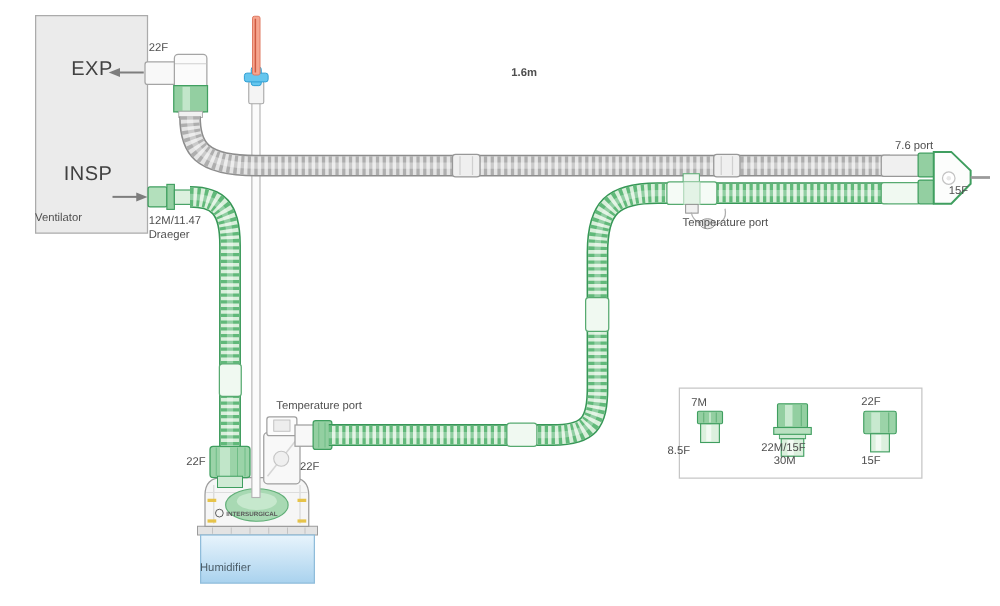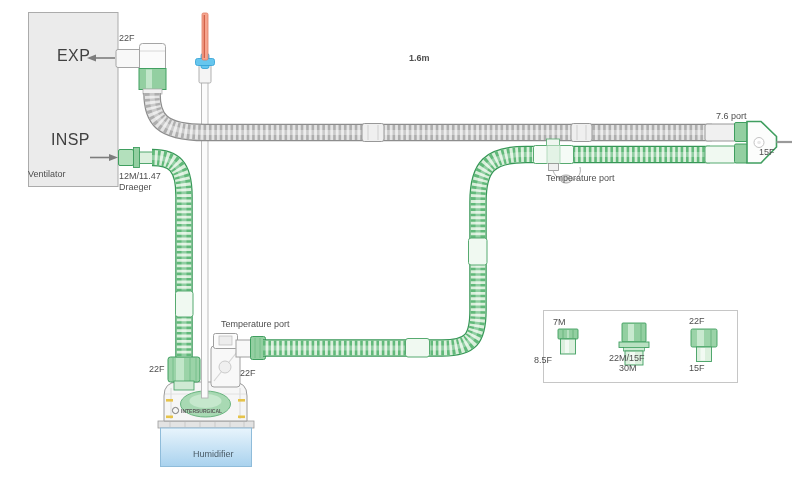--- a/index.html
+++ b/index.html
@@ -2,21 +2,21 @@
 <html><head>
 <meta charset="utf-8">
 <style>
   html,body{margin:0;padding:0;background:#fff;}
   .stage{position:relative;width:800px;height:485px;background:#ffffff;
          font-family:"Liberation Sans",sans-serif;overflow:hidden;}
   .stage svg{position:absolute;left:0;top:0;}
   .lbl{position:absolute;font-size:9px;line-height:11px;color:#4e4e4e;white-space:nowrap;}
   .lbl.big{font-size:16px;letter-spacing:.4px;color:#414141;}
   .lbl.center{}
-  .lbl.hum{color:#4a5b66;margin-left:33px;}
+  .lbl.hum{color:#4a5b66;}
 </style>
 </head>
 <body>
 
 <div class="stage">
 
 <svg width="800" height="485" viewBox="0 0 800 485">
   <defs>
     <linearGradient id="waterGrad" x1="0" y1="0" x2="0" y2="1">
       <stop offset="0" stop-color="#e8f4fc"></stop>

